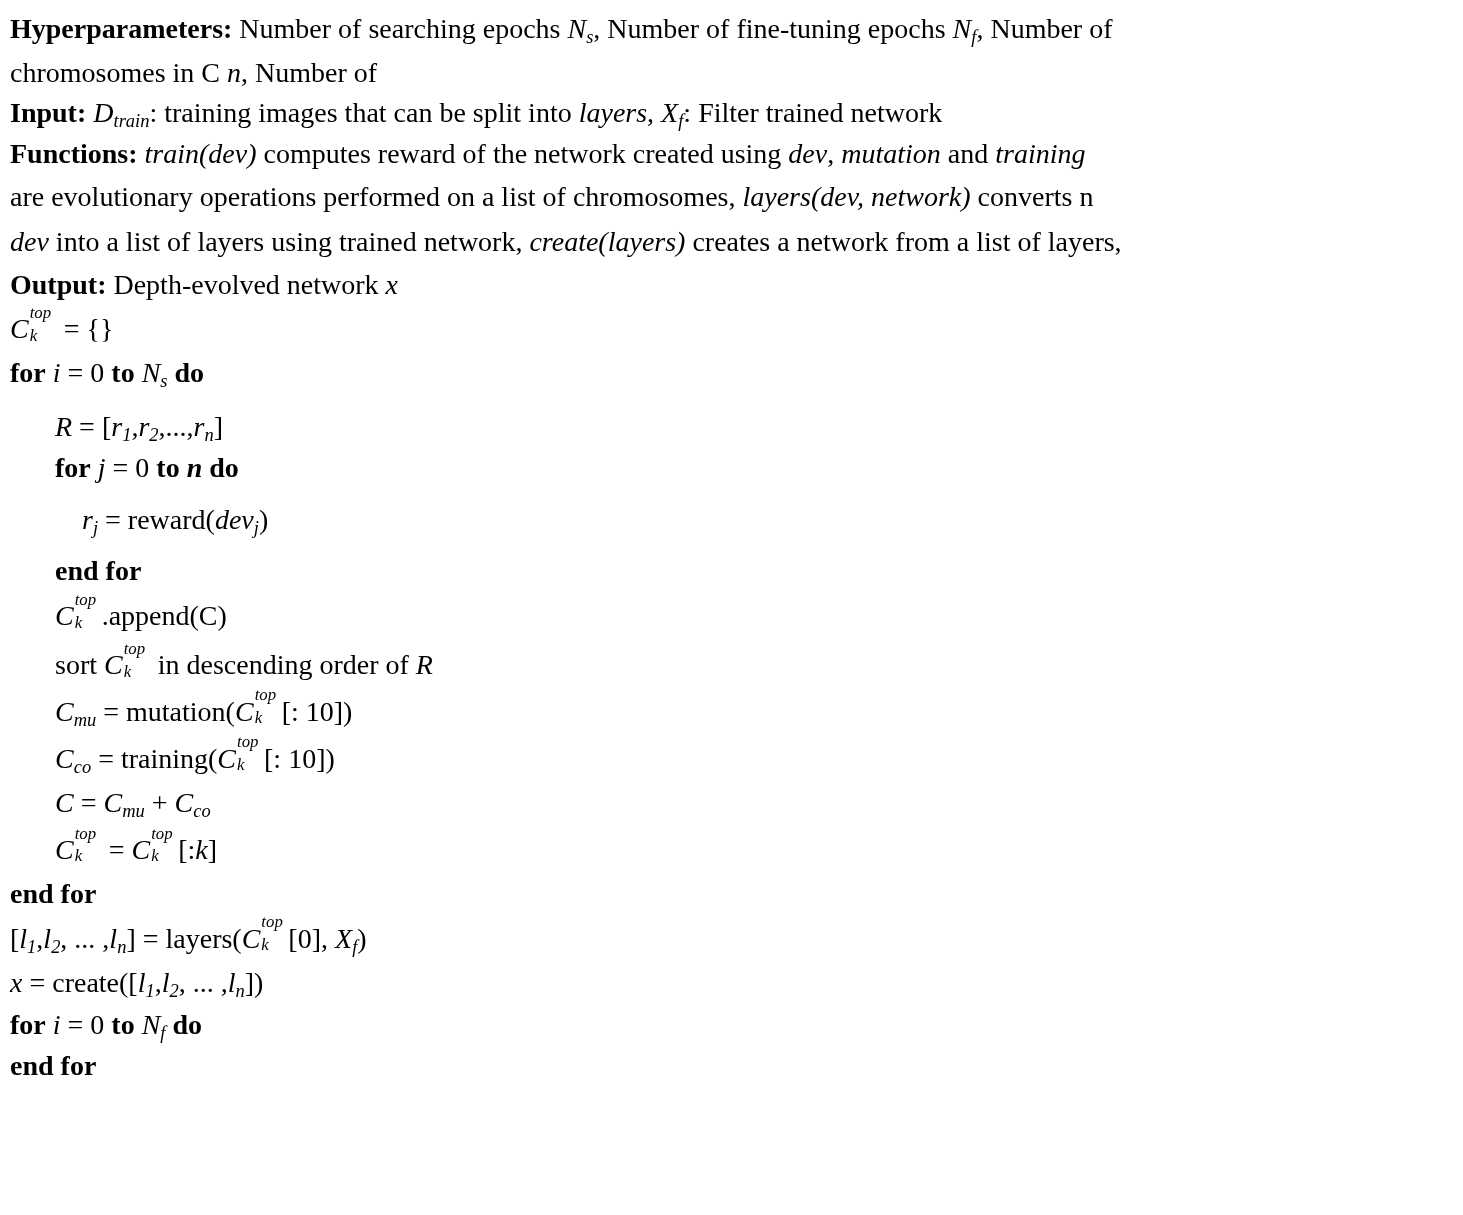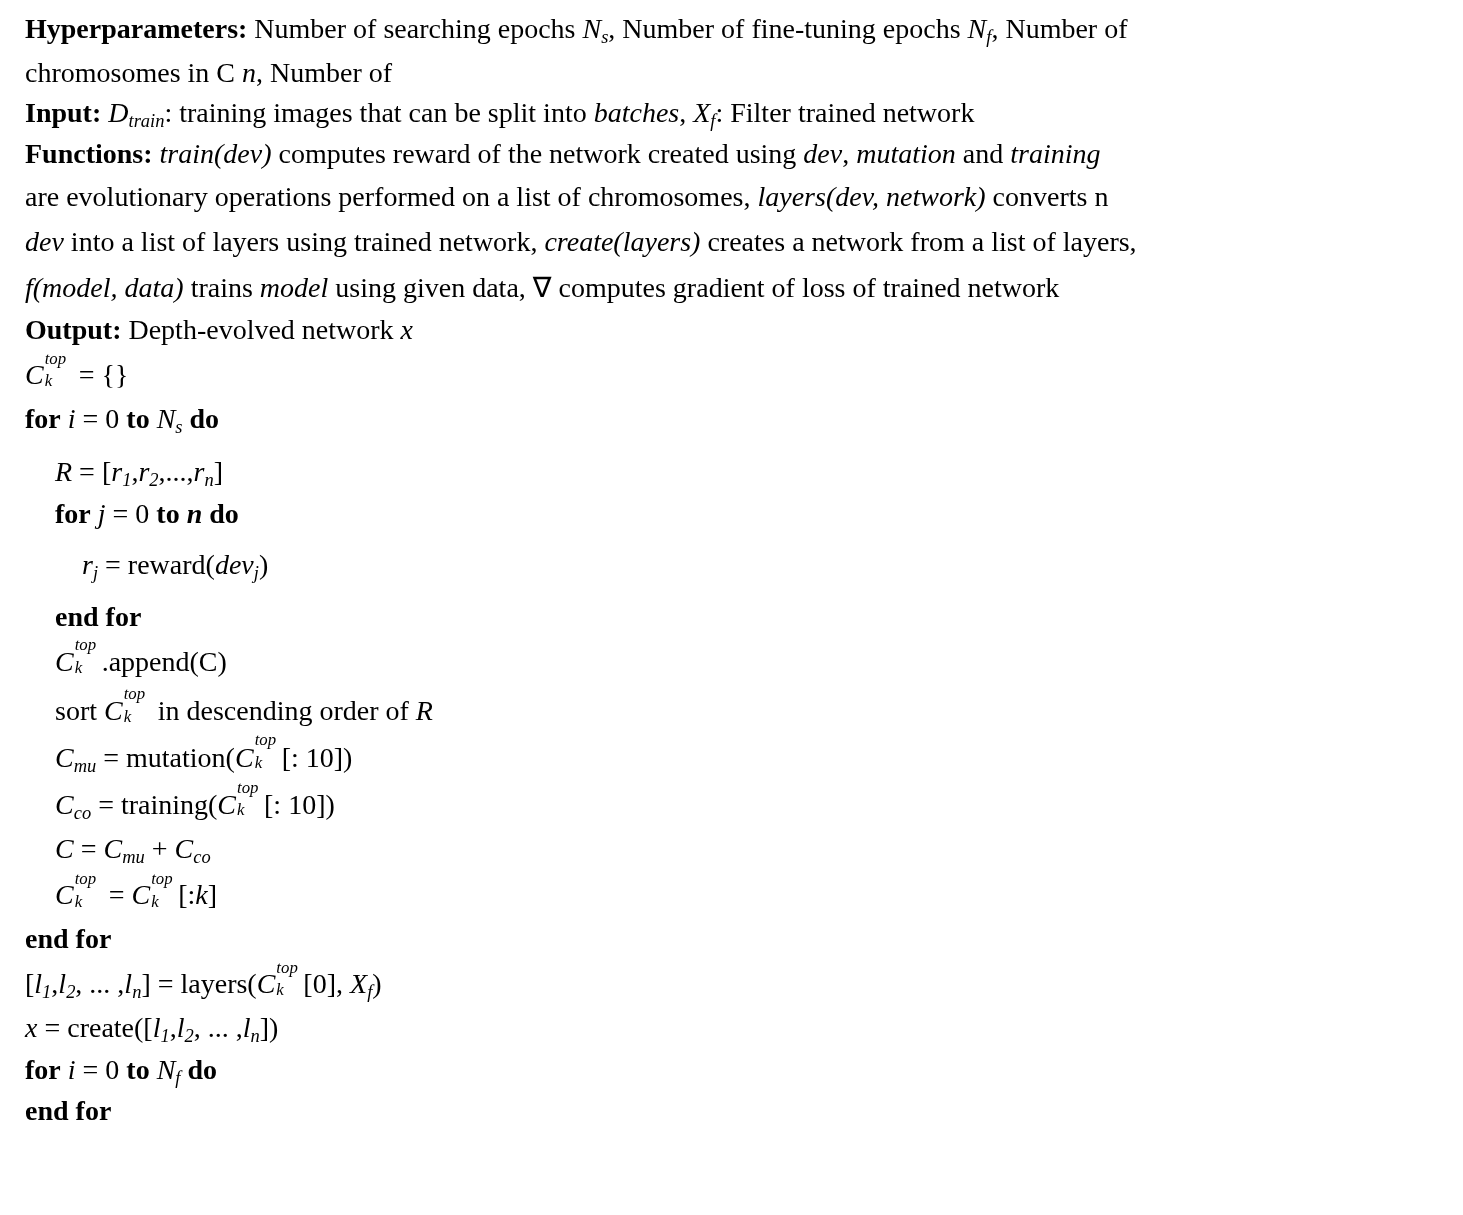--- a/index.html
+++ b/index.html
@@ -25,21 +25,21 @@
     padding: 0;
   }
   .line.wrapline {
     white-space: normal;
     line-height: 1.62;
   }
   .b { font-weight: bold; }
   .i { font-style: italic; }
 
   
-  .ind0 { margin-left: 15px; }
+  .ind0 { margin-left: 0px; }
   .ind1 { margin-left: 45px; }
   .ind2 { margin-left: 72px; }
 
   
   sub {
     font-size: 0.66em;
     vertical-align: -0.28em;
     font-style: italic;
   }
   .subsup {
@@ -63,30 +63,28 @@
 </head>
 <body>
 
 <div class="algo">
 
   <div class="line wrapline ind0"><span class="b">Hyperparameters:</span><span> Number of searching epochs </span><span class="i">N</span><sub>s</sub><span>, Number of fine-tuning epochs </span><span class="i">N</span><sub>f</sub><span>, Number of</span>
   </div>
   <div class="line ind0"><span>chromosomes in C </span><span class="i">n</span><span>, Number of</span>
   </div>
 
-  <div class="line ind0"><span class="b">Input:</span><span>&nbsp;</span><span class="i">D</span><sub>train</sub><span>: training images that can be split into </span><span class="i">batches</span><span>, </span><span class="i">X</span><sub>f</sub><span>: Filter trained network</span>
+  <div class="line ind0"><span class="b">Input:</span><span>&nbsp;</span><span class="i">D</span><sub>train</sub><span>: training images that can be split into </span><span class="i">layers</span><span>, </span><span class="i">X</span><sub>f</sub><span>: Filter trained network</span>
   </div>
 
   <div class="line ind0"><span class="b">Functions:</span><span>&nbsp;</span><span class="i">train(dev)</span><span> computes reward of the network created using </span><span class="i">dev</span><span>, </span><span class="i">mutation</span><span> and </span><span class="i">training</span>
   </div>
   <div class="line wrapline ind0"><span>are evolutionary operations performed on a list of chromosomes, </span><span class="i">layers(dev, network)</span><span> converts n</span>
   </div>
   <div class="line wrapline ind0"><span class="i">dev</span><span> into a list of layers using trained network, </span><span class="i">create(layers)</span><span> creates a network from a list of layers,</span>
-  </div>
-  <div class="line wrapline ind0"><span class="i">f(model, data)</span><span> trains </span><span class="i">model</span><span> using given data, </span><span class="nabla">∇</span><span> computes gradient of loss of trained network</span>
   </div>
 
   <div class="line ind0"><span class="b">Output:</span><span>  Depth-evolved network </span><span class="i">x</span>
   </div>
 
 
   <div class="line ind0" style="line-height:1.75;"><span class="i">C</span><span class="subsup"><i class="p">top</i><i class="s">k</i></span><span style="margin-left:28px;"> = {}</span>
   </div>
 
   <div class="line ind0"><span class="b">for</span><span>&nbsp;</span><span class="i">i</span><span> = 0 </span><span class="b">to</span><span>&nbsp;</span><span class="i">N</span><sub>s</sub><span>&nbsp;</span><span class="b">do</span>

